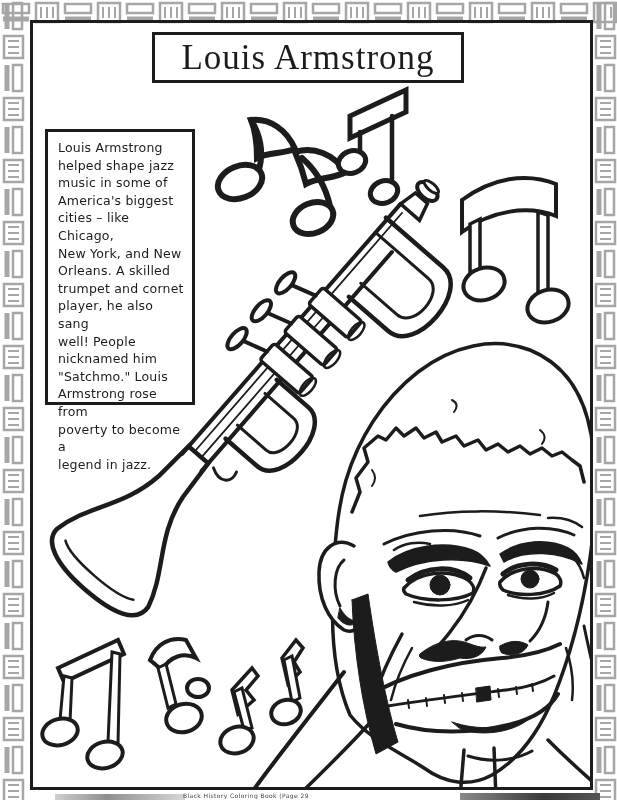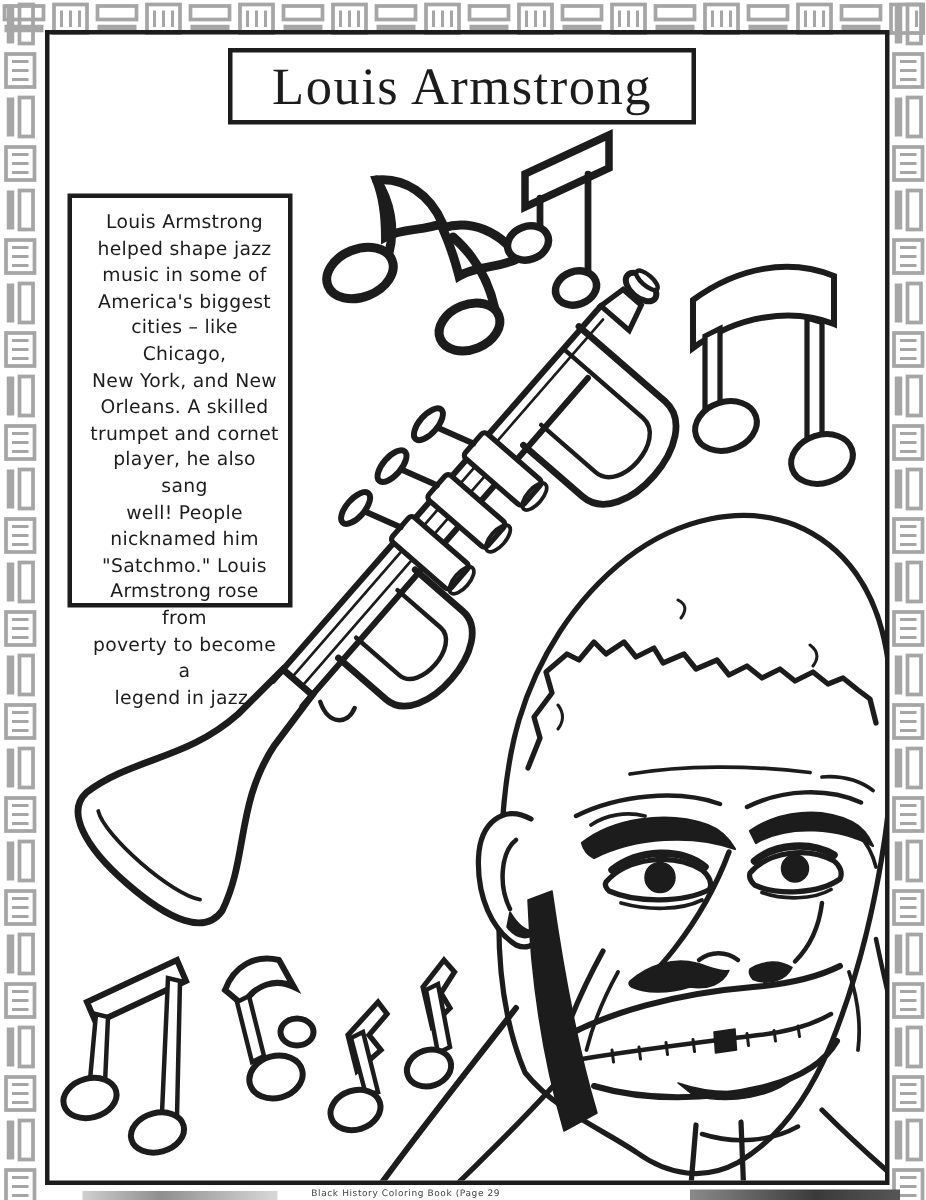--- a/index.html
+++ b/index.html
@@ -2,21 +2,21 @@
 <html style="--line: #1c1c1c; --pattern: #a6a6a6; --paper: #ffffff;"><head>
 <meta charset="utf-8">
 <style>
   :root{
     --line:#1c1c1c;
     --pattern:#a6a6a6;
     --paper:#ffffff;
   }
   html,body{margin:0;padding:0;background:var(--paper);}
   .page{position:relative;width:617px;height:800px;background:var(--paper);overflow:hidden;
-        font-family:"DejaVu Sans","Liberation Sans",sans-serif;text-align:center;}
+        font-family:"DejaVu Sans","Liberation Sans",sans-serif;}
   .strip{position:absolute;}
   .strip svg{display:block;}
   .pat{stroke:var(--pattern);fill:none;}
   .frame{position:absolute;left:30px;top:20px;width:557px;height:764px;
          border:3px solid var(--line);z-index:4;pointer-events:none;}
   .titlebox{position:absolute;left:152px;top:32px;width:306px;height:45px;
             border:3px solid var(--line);background:var(--paper);z-index:5;
             display:flex;align-items:center;justify-content:center;}
   .titlebox span{font-family:"Liberation Serif","DejaVu Serif",serif;
             font-size:35px;letter-spacing:1px;color:var(--line);white-space:nowrap;}

